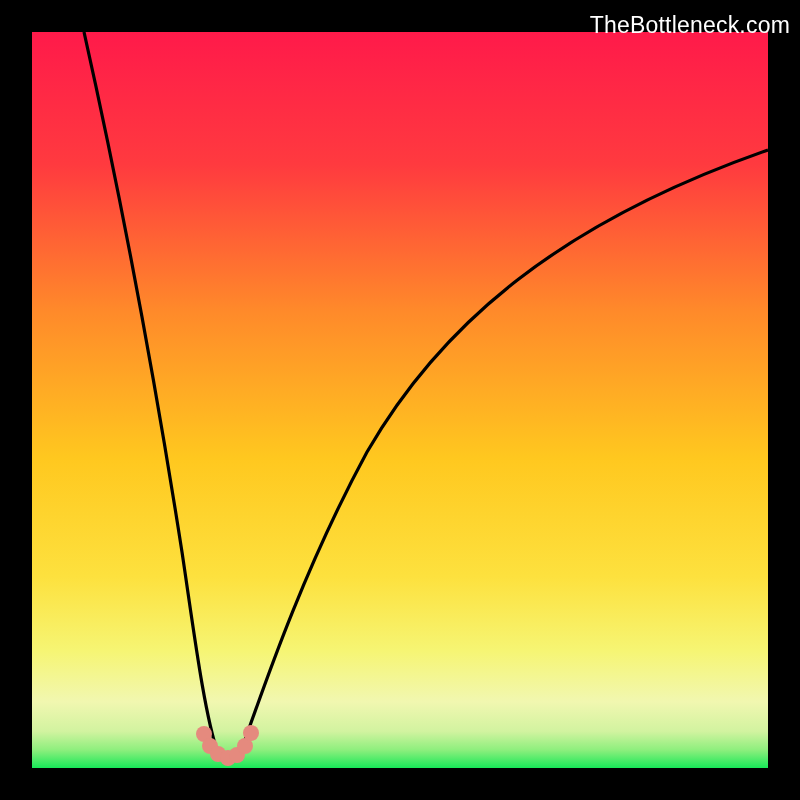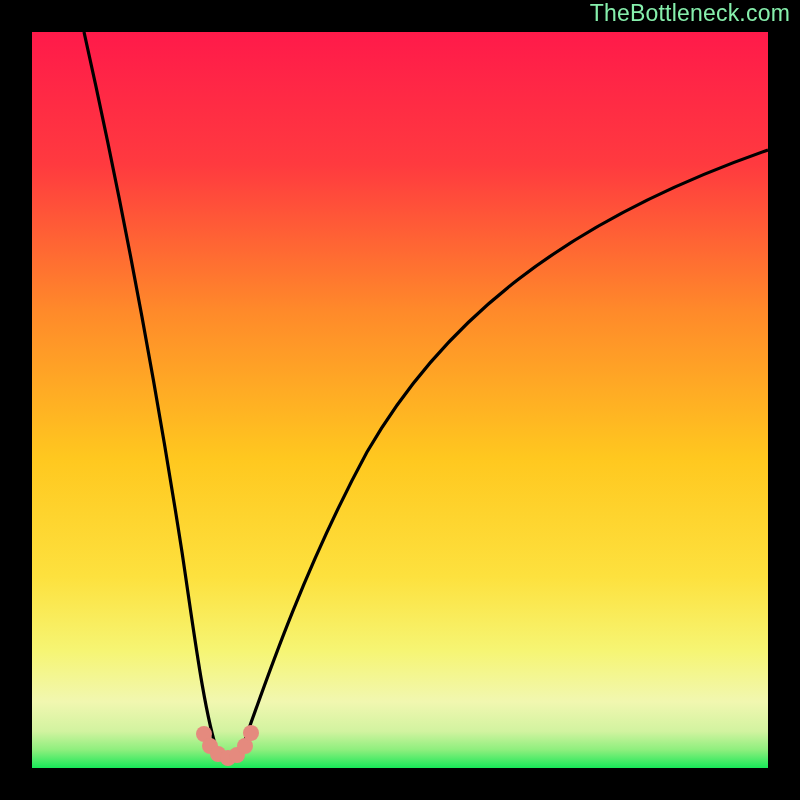--- a/index.html
+++ b/index.html
@@ -21,23 +21,23 @@
   }
   .gradient-area {
     position: absolute;
     left: 0;
     top: 0;
     width: 736px;
     height: 736px;
   }
   .watermark {
     position: absolute;
-    top: 0;
+    top: 12px;
     right: 10px;
-    color: #86efac;
+    color: #ffffff;
     font-size: 23px;
     font-weight: 400;
     letter-spacing: 0.2px;
     z-index: 10;
     font-family: Arial, Helvetica, sans-serif;
   }
   svg.curves {
     position: absolute;
     left: 32px;
     top: 32px;

